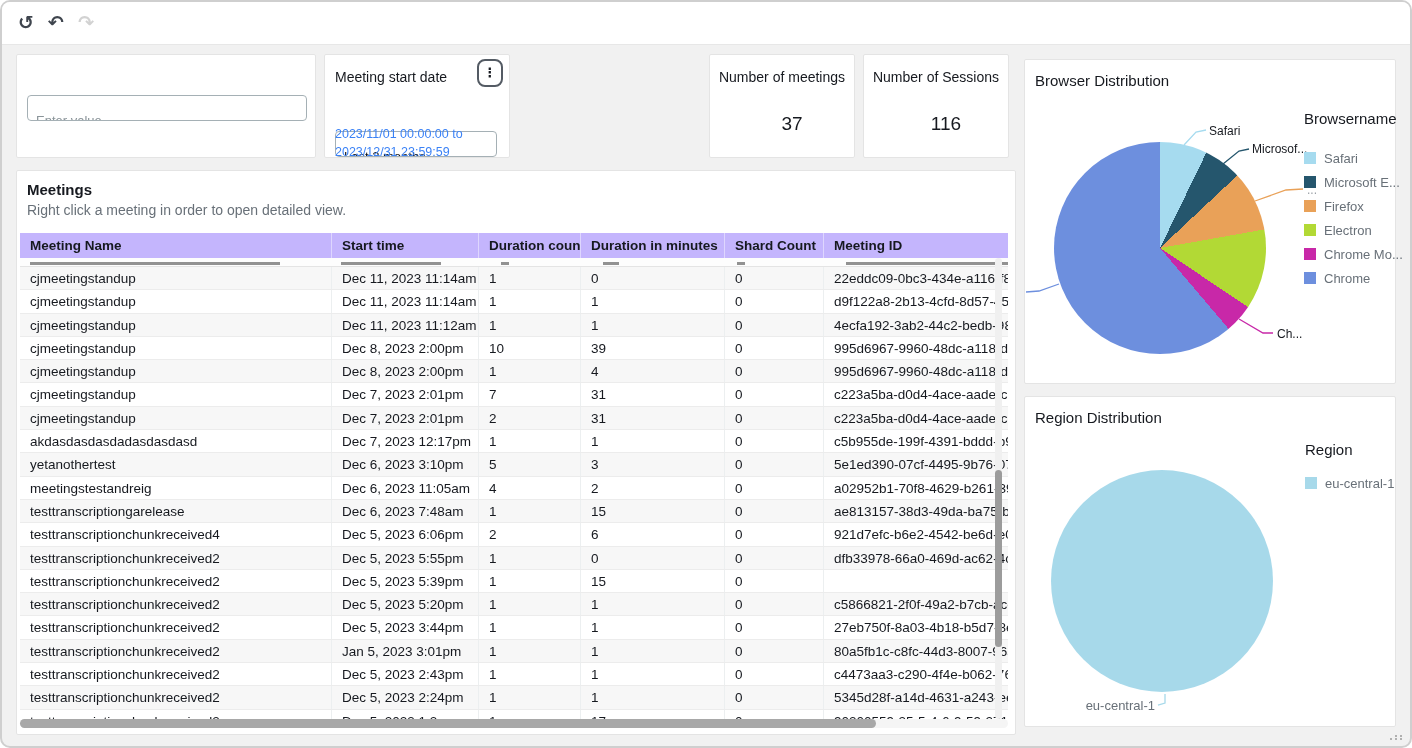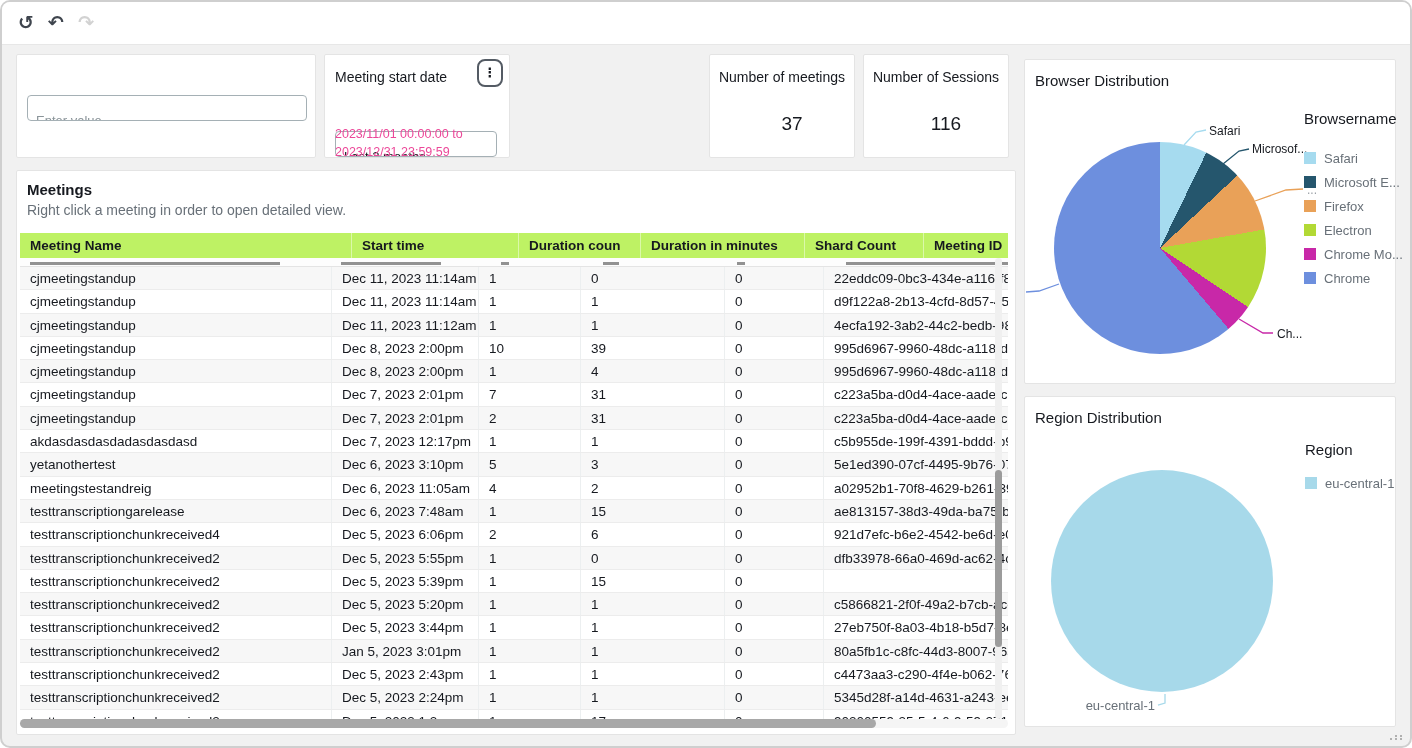--- a/index.html
+++ b/index.html
@@ -4,36 +4,36 @@
 <style>
   html,body{margin:0;padding:0;background:#ffffff;font-family:"Liberation Sans","DejaVu Sans",sans-serif;}
   .frame{position:relative;width:1412px;height:748px;background:#f1f1f1;border:2px solid #cfcfcf;border-radius:10px;overflow:hidden;box-sizing:border-box;}
   .toolbar{position:absolute;left:0;top:0;right:0;height:42px;background:#ffffff;border-bottom:1px solid #e7e7e7;}
   .tool-ic{position:absolute;top:9px;width:24px;height:24px;font-size:19px;font-weight:bold;color:#3f454e;text-align:center;line-height:24px;cursor:pointer;}
   .tool-ic.disabled{color:#d2d2d2;}
   .card{position:absolute;background:#ffffff;border:1px solid #e4e4e4;border-radius:2px;box-sizing:border-box;}
   .card-label{position:absolute;left:10px;top:14px;font-size:14px;color:#16191f;}
   .filter-input{position:absolute;left:10px;top:40px;height:26px;border:1px solid #a5b0b5;border-radius:4px;background:#fff;font-size:13px;line-height:26px;padding:12px 8px;box-sizing:border-box;white-space:nowrap;overflow:hidden;}
   .placeholder{color:#8a9499;}
-  .range-note{position:absolute;left:10px;font-size:12.5px;color:#ec4899;line-height:18px;white-space:nowrap;}
+  .range-note{position:absolute;left:10px;font-size:12.5px;color:#3b82f6;line-height:18px;white-space:nowrap;}
   .kebab-btn{position:absolute;right:6px;top:4px;width:26px;height:28px;border:2px solid #545b64;border-radius:8px;background:#fff;box-sizing:border-box;text-align:center;line-height:24px;font-size:13px;font-weight:bold;color:#16191f;cursor:pointer;}
   .kpi-label{position:absolute;left:0;right:0;top:14px;text-align:center;font-size:14px;color:#16191f;}
   .kpi-value{position:absolute;left:0;right:0;top:58px;text-align:center;font-size:19px;color:#16191f;margin-left:20px;}
   .chart-title{position:absolute;left:10px;top:12px;font-size:15px;color:#16191f;font-weight:500;}
   .pie{position:absolute;border-radius:50%;}
   .legend-title{position:absolute;font-size:15px;color:#16191f;}
   .legend-list{position:absolute;}
   .lg-item{height:24px;display:flex;align-items:center;cursor:pointer;}
   .sw{width:12px;height:12px;display:inline-block;margin-right:8px;flex:0 0 12px;}
   .lg-lab{font-size:13px;color:#687078;white-space:nowrap;}
   .callout-svg{position:absolute;left:0;top:0;pointer-events:none;}
   
   .m-title{position:absolute;left:10px;top:10px;font-size:15px;font-weight:600;color:#16191f;}
   .m-sub{position:absolute;left:10px;top:31px;font-size:14px;color:#687078;}
-  .thead{position:absolute;left:3px;right:7px;top:62px;height:25px;background:#bef264;display:grid;grid-template-columns:311px 147px 102px 144px 99px auto;align-items:center;gap:20px;}
+  .thead{position:absolute;left:3px;right:7px;top:62px;height:25px;background:#c4b5fd;display:grid;grid-template-columns:311px 147px 102px 144px 99px auto;align-items:center;}
   .cell{padding-left:10px;white-space:nowrap;overflow:hidden;box-sizing:border-box;}
   .cell.h{font-size:13.5px;font-weight:bold;color:#16191f;border-left:1px solid rgba(255,255,255,.45);height:25px;line-height:25px;cursor:pointer;}
   .cell.h:first-child{border-left:none;}
   .rows{position:absolute;left:3px;right:7px;top:87px;height:461px;overflow:hidden;background:#fff;}
   .trow{display:grid;grid-template-columns:311px 147px 102px 144px 99px auto;height:23.3px;line-height:23px;font-size:13.5px;color:#16191f;border-bottom:1px solid #ececec;box-sizing:border-box;cursor:context-menu;}
   .trow .cell{border-left:1px solid #eceff0;height:100%;}
   .trow .cell:first-child{border-left:none;}
   .trow.odd{background:#f7f7f7;}
   .trow.even{background:#ffffff;}
   .partial-top{position:relative;height:8px;background:#fdfdfd;border-bottom:1px solid #e4e4e4;}

